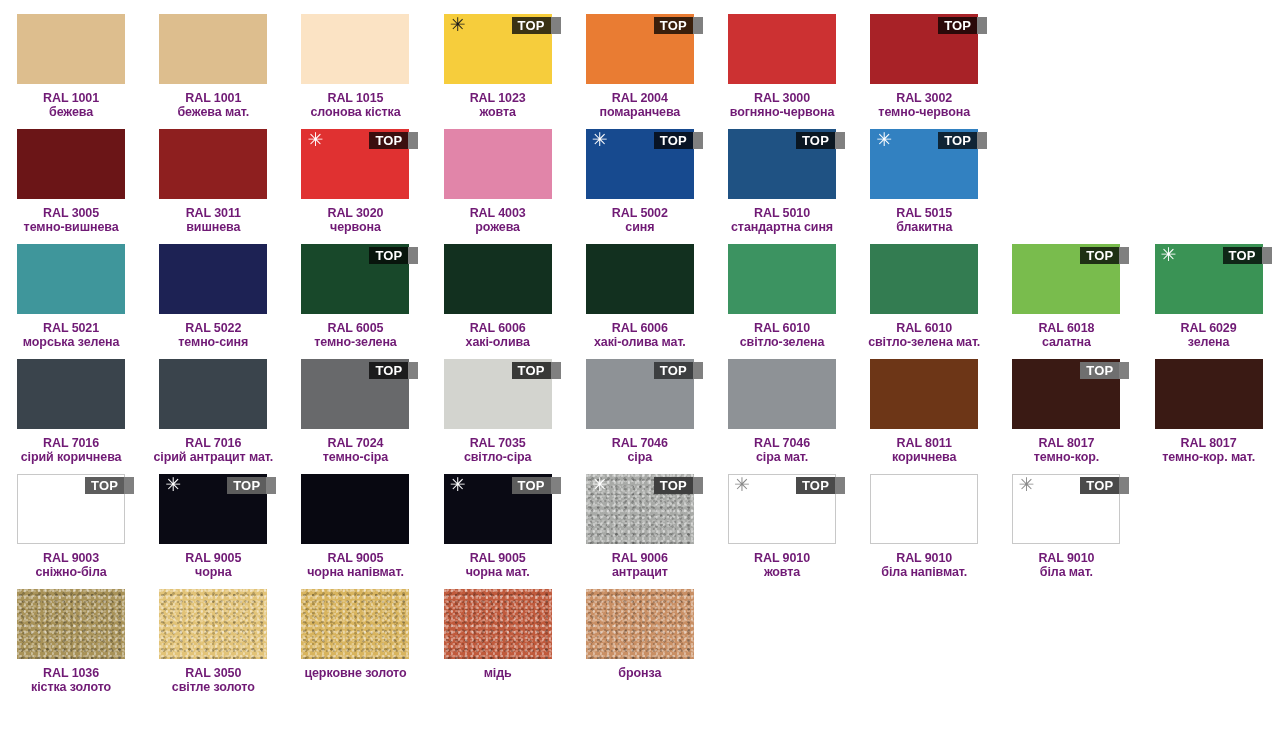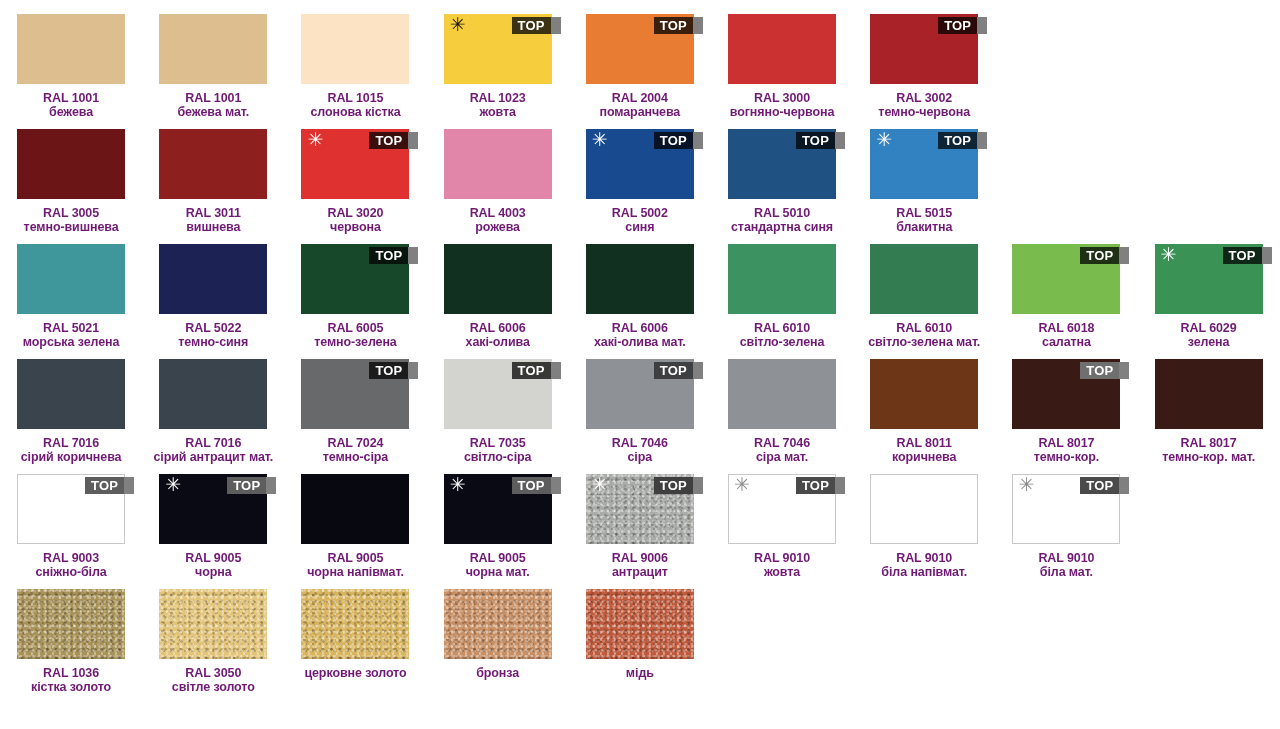--- a/index.html
+++ b/index.html
@@ -588,28 +588,28 @@
       <div class="cell">
         <div class="swatch-wrap">
           <div class="swatch metallic" style="background-color: rgb(216, 180, 94);"></div>
         </div>
         <div class="label">
           <span class="l2">церковне золото</span>
         </div>
       </div>
       <div class="cell">
         <div class="swatch-wrap">
+          <div class="swatch metallic" style="background-color: rgb(192, 90, 60);"></div>
+        </div>
+        <div class="label">
+          <span class="l2">мідь</span>
+        </div>
+      </div>
+      <div class="cell">
+        <div class="swatch-wrap">
           <div class="swatch metallic" style="background-color: rgb(201, 143, 100);"></div>
         </div>
         <div class="label">
           <span class="l2">бронза</span>
-        </div>
-      </div>
-      <div class="cell">
-        <div class="swatch-wrap">
-          <div class="swatch metallic" style="background-color: rgb(192, 90, 60);"></div>
-        </div>
-        <div class="label">
-          <span class="l2">мідь</span>
         </div>
       </div>
     </div>
   </div>
 
 </body></html>

